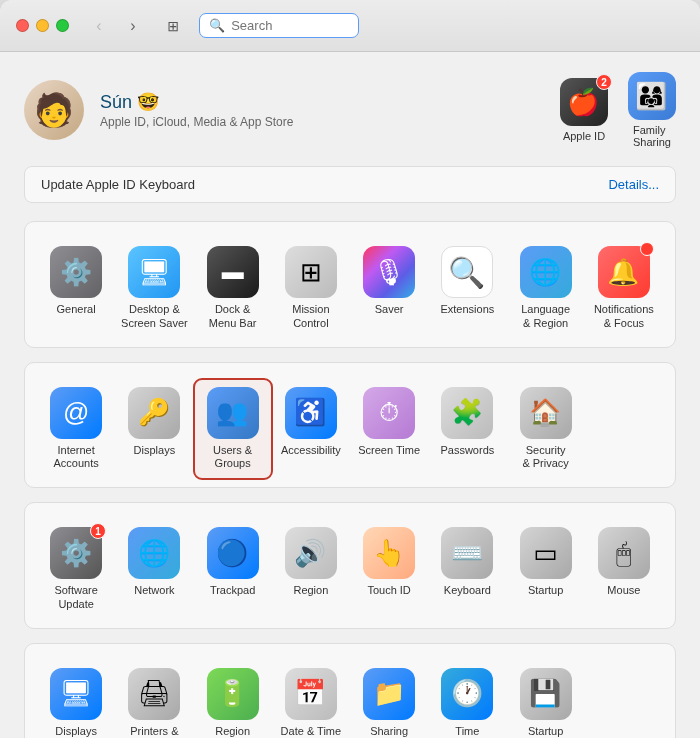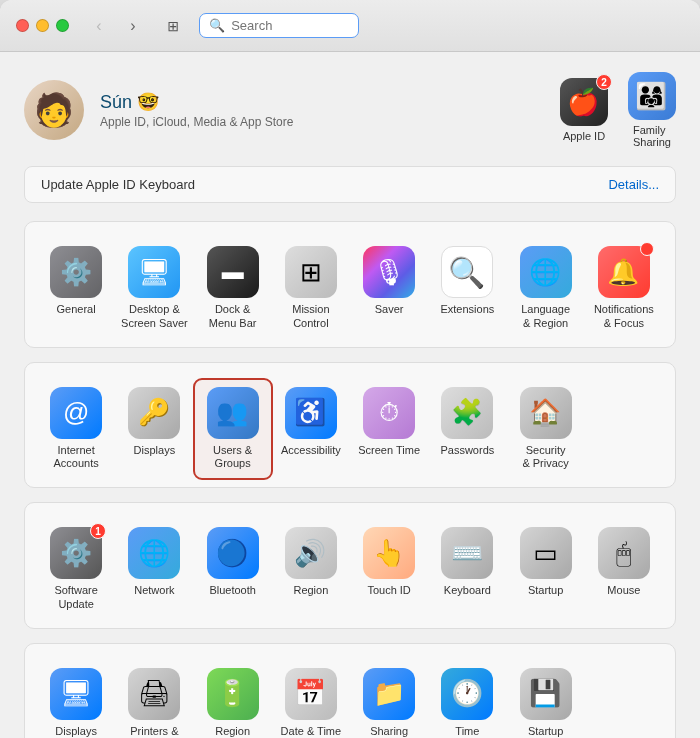--- a/index.html
+++ b/index.html
@@ -490,21 +490,21 @@
           <div class="icon-box icon-network">
             <span style="color:white;font-size:26px;">🌐</span>
           </div>
           <span class="item-label">Network</span>
         </div>
 
         <div class="grid-item">
           <div class="icon-box icon-bluetooth">
             <span style="color:white;font-size:26px;">🔵</span>
           </div>
-          <span class="item-label">Bluetooth</span>
+          <span class="item-label">Trackpad</span>
         </div>
 
         <div class="grid-item">
           <div class="icon-box icon-sound">
             <span style="font-size:26px;">🔊</span>
           </div>
           <span class="item-label">Region</span>
         </div>
 
         <div class="grid-item">

